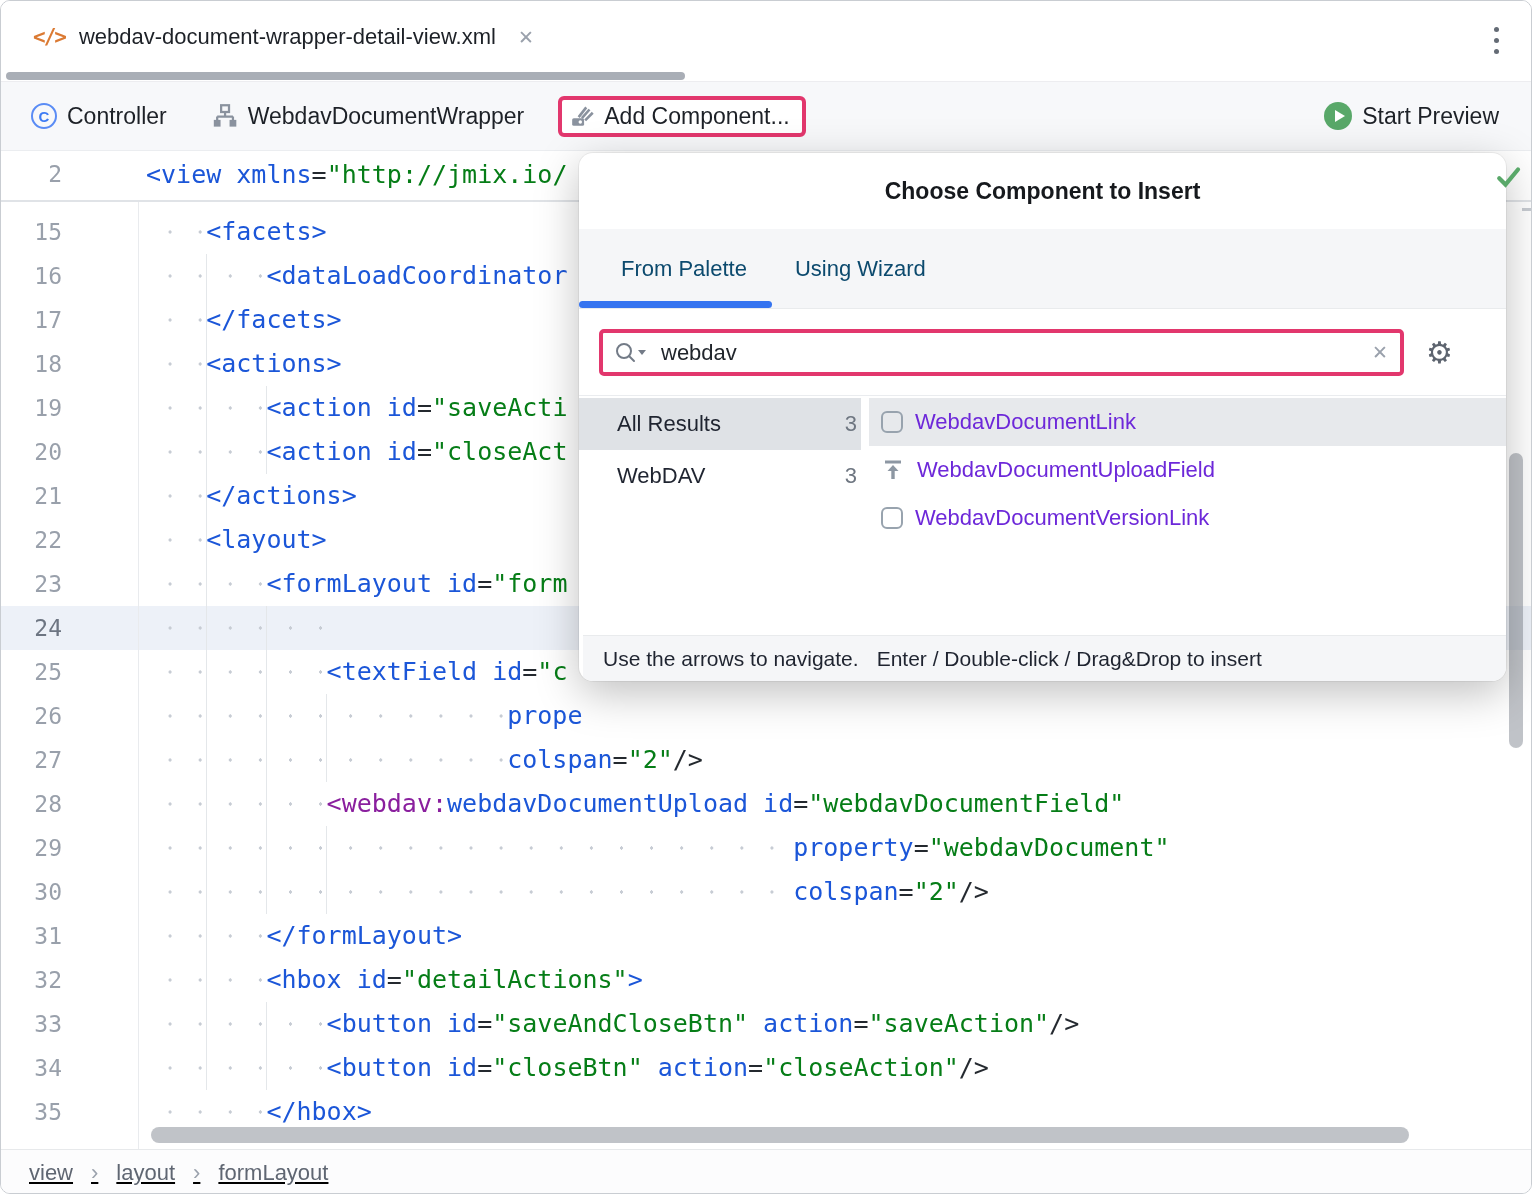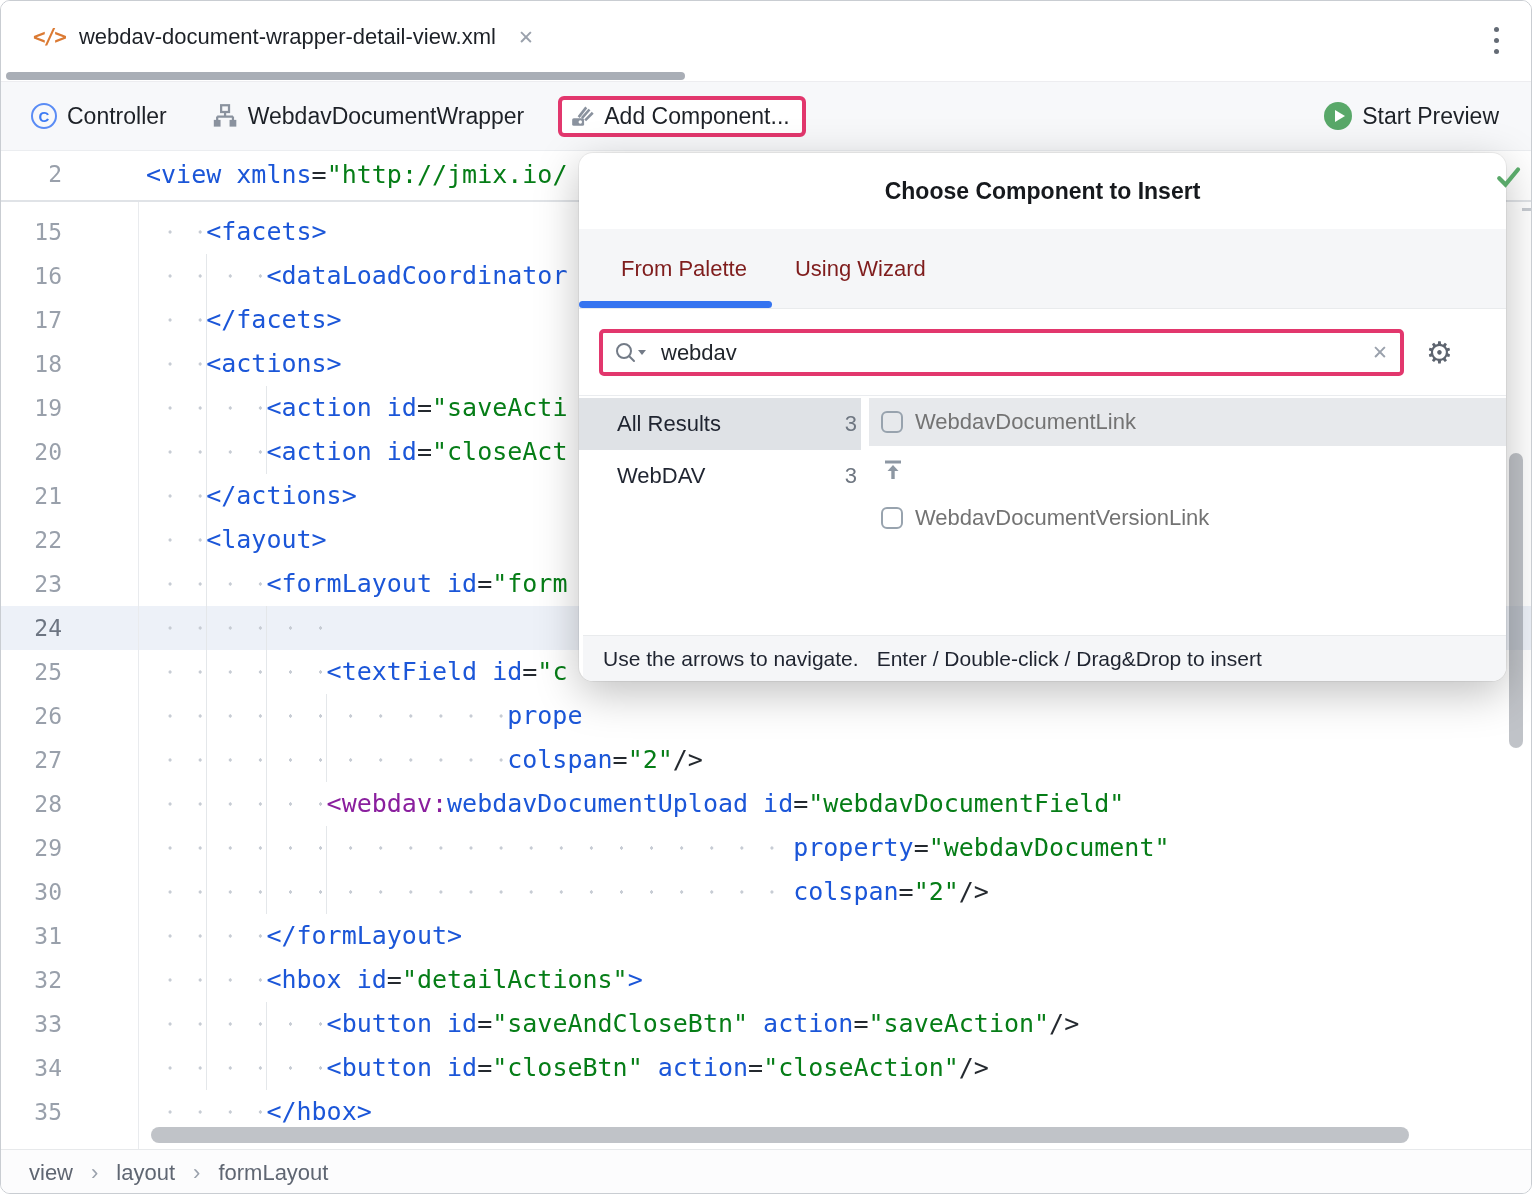--- a/index.html
+++ b/index.html
@@ -57,48 +57,48 @@
   .stripe-mark{position:absolute;left:1521px;top:207px;width:9px;height:3px;background:#c8ccd2;z-index:4;}
 
   
   .hscroll{position:absolute;left:150px;top:976px;width:1258px;height:16px;border-radius:8px;
            background:rgba(140,146,155,.55);z-index:6;}
   .vscroll{position:absolute;left:1508px;top:452px;width:14px;height:295px;border-radius:7px;
            background:rgba(140,146,155,.55);z-index:6;}
 
   
   .breadcrumbbar{position:absolute;left:0;top:1148px;width:100%;height:46px;background:#fcfcfd;
-                 border-top:1px solid #e7e9eb;display:flex;align-items:center;padding-left:28px;box-sizing:border-box;gap:18px;}
+                 border-top:1px solid #e7e9eb;display:flex;align-items:center;padding-left:28px;box-sizing:border-box;gap:18px;text-decoration:underline;}
   .crumb{font-size:22px;color:#5f6672;}
   .crumb-sep{font-size:22px;color:#9ba2ad;}
 
   
   .popup{position:absolute;left:578px;top:152px;width:927px;height:528px;background:#fff;border-radius:14px;
          box-shadow:0 12px 44px rgba(0,0,0,.25),0 0 0 1px rgba(0,0,0,.05);z-index:50;overflow:hidden;}
   .popup-title{height:76px;display:flex;align-items:center;justify-content:center;
                font-size:23px;font-weight:700;color:#16191d;}
   .popup-tabs{position:relative;height:80px;background:#f5f6f8;border-bottom:1px solid #e9ebed;
               display:flex;align-items:center;padding-left:42px;gap:48px;box-sizing:border-box;}
-  .ptab{font-size:22px;color:#7f1d1d;}
+  .ptab{font-size:22px;color:#0c4a6e;}
   .tab-indicator{position:absolute;left:0;bottom:0;width:193px;height:7px;border-radius:4px;background:var(--tab-indicator);}
   .search-row{display:flex;align-items:center;margin:20px 0 0 20px;}
   .search-box{width:805px;height:47px;box-sizing:border-box;border:4px solid var(--accent);border-radius:5px;
               background:#fff;display:flex;align-items:center;padding:0 12px 0 10px;}
   .search-box input{border:none;outline:none;flex:1;font-family:"Liberation Sans",sans-serif;
               font-size:22px;color:#21262c;margin-left:10px;background:transparent;}
   .clear-x{font-size:19px;color:#9aa1ac;}
   .gear{font-size:30px;color:#5d646f;margin-left:22px;line-height:1;}
   .list-divider{height:1px;background:#eaecef;margin-top:19px;}
   .popup-lists{display:flex;margin-top:2px;}
   .cat-col{width:282px;flex:none;}
   .cat-row{height:52px;display:flex;align-items:center;padding:0 4px 0 38px;box-sizing:border-box;font-size:22px;color:#1f2430;}
   .cat-row.sel{background:#dfe2e6;}
   .cat-count{margin-left:auto;color:#6e7681;}
   .res-col{flex:1;margin-left:8px;}
-  .res-row{height:48px;display:flex;align-items:center;padding-left:12px;gap:12px;font-size:22px;color:#737373;}
+  .res-row{height:48px;display:flex;align-items:center;padding-left:12px;gap:12px;font-size:22px;color:#6d28d9;}
   .res-row.sel{background:#e7e9ec;}
   .box-icon{width:22px;height:22px;border:2.5px solid #98a3ae;border-radius:6px;box-sizing:border-box;flex:none;}
   .popup-footer{position:absolute;left:4px;bottom:0;width:100%;height:46px;background:#f5f6f8;border-top:1px solid #e9ebed;
                 display:flex;align-items:center;padding-left:20px;box-sizing:border-box;font-size:21px;color:#1f2430;gap:18px;}
 </style>
 </head>
 <body>
 
 <div class="window">
 
@@ -244,20 +244,21 @@
             <span>WebdavDocumentLink</span>
           </div>
           <div class="res-row">
             <span style="display: flex;">
               <svg width="24" height="24" viewBox="0 0 24 24">
                 <path d="M4 4 H20" stroke="#8d97a3" stroke-width="3"></path>
                 <path d="M12 21 V11" stroke="#8d97a3" stroke-width="3.4"></path>
                 <path d="M12 7 L17.5 13 H6.5 Z" fill="#8d97a3"></path>
               </svg>
             </span>
+            <span>WebdavDocumentUploadField</span>
           </div>
           <div class="res-row">
             <span class="box-icon"></span>
             <span>WebdavDocumentVersionLink</span>
           </div>
         </div>
     </div>
     <div class="popup-footer">
       <span>Use the arrows to navigate.</span>
       <span>Enter / Double-click / Drag&amp;Drop to insert</span>

